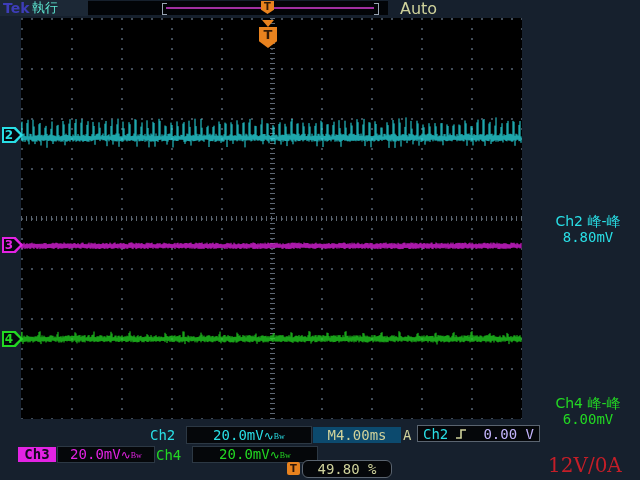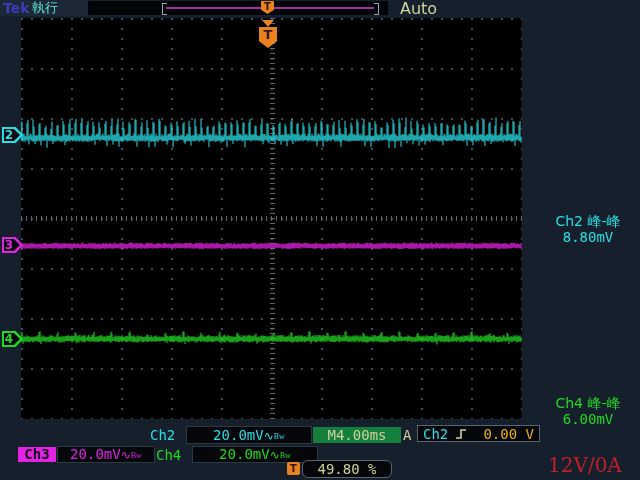--- a/index.html
+++ b/index.html
@@ -55,24 +55,24 @@
   .meas .val{font-family:"DejaVu Sans Mono",monospace;}
   #meas-ch2{top:213px;} #meas-ch3{top:286px;} #meas-ch4{top:348px;margin-top:47px;}
   
   .ro{position:absolute;font-family:"DejaVu Sans Mono",monospace;font-size:14px;line-height:16px;}
   .box{background:#05070a;border:1px solid #2c3844;text-align:center;}
   .box2{background:#05070a;border:1px solid #5a6470;}
   .coupling{font-size:12px;}
   .bw{font-size:8px;vertical-align:1px;letter-spacing:0;font-family:Liberation Serif, serif;}
   #ch2-scale-label{left:150px;top:427px;}
   #ch2-scale-box{left:186px;top:426px;width:124px;height:16px;line-height:16px;}
-  #timebase{left:313px;top:427px;width:88px;text-align:center;background:#15803d;}
+  #timebase{left:313px;top:427px;width:88px;text-align:center;background:#0c4a6e;}
   #trig-a{left:403px;top:427px;}
   #trig-box{left:417px;top:425px;width:123px;height:17px;display:flex;align-items:center;padding:0 5px;box-sizing:border-box;gap:7px;}
-  #trig-level{margin-left:auto;color:#eab308;text-align:center;}
+  #trig-level{margin-left:auto;color:#c4b5fd;text-align:center;}
   #ch3-badge{left:18px;top:447px;width:38px;height:15px;font-weight:bold;color:#140a20;text-align:center;line-height:15px;}
   #ch3-scale-box{left:57px;top:446px;width:96px;height:15px;line-height:15px;}
   #ch4-scale-label{left:156px;top:447px;}
   #ch4-scale-box{left:192px;top:446px;width:124px;height:15px;line-height:15px;}
   #trig-t-badge{position:absolute;left:287px;top:462px;width:13px;height:13px;background:#e8821e;
     border-radius:2px;color:#30180a;font-weight:bold;font-size:10px;line-height:13px;text-align:center;}
   #trig-pos-box{left:302px;top:460px;width:88px;height:16px;line-height:16px;text-align:center;color:#cfd29b;border-radius:6px;}
   #overlay-note{position:absolute;left:548px;top:451px;width:92px;font-family:"DejaVu Serif",serif;
     font-size:20px;line-height:28px;color:#c41e28;text-align:left;}
   .slope{display:inline-block;}

